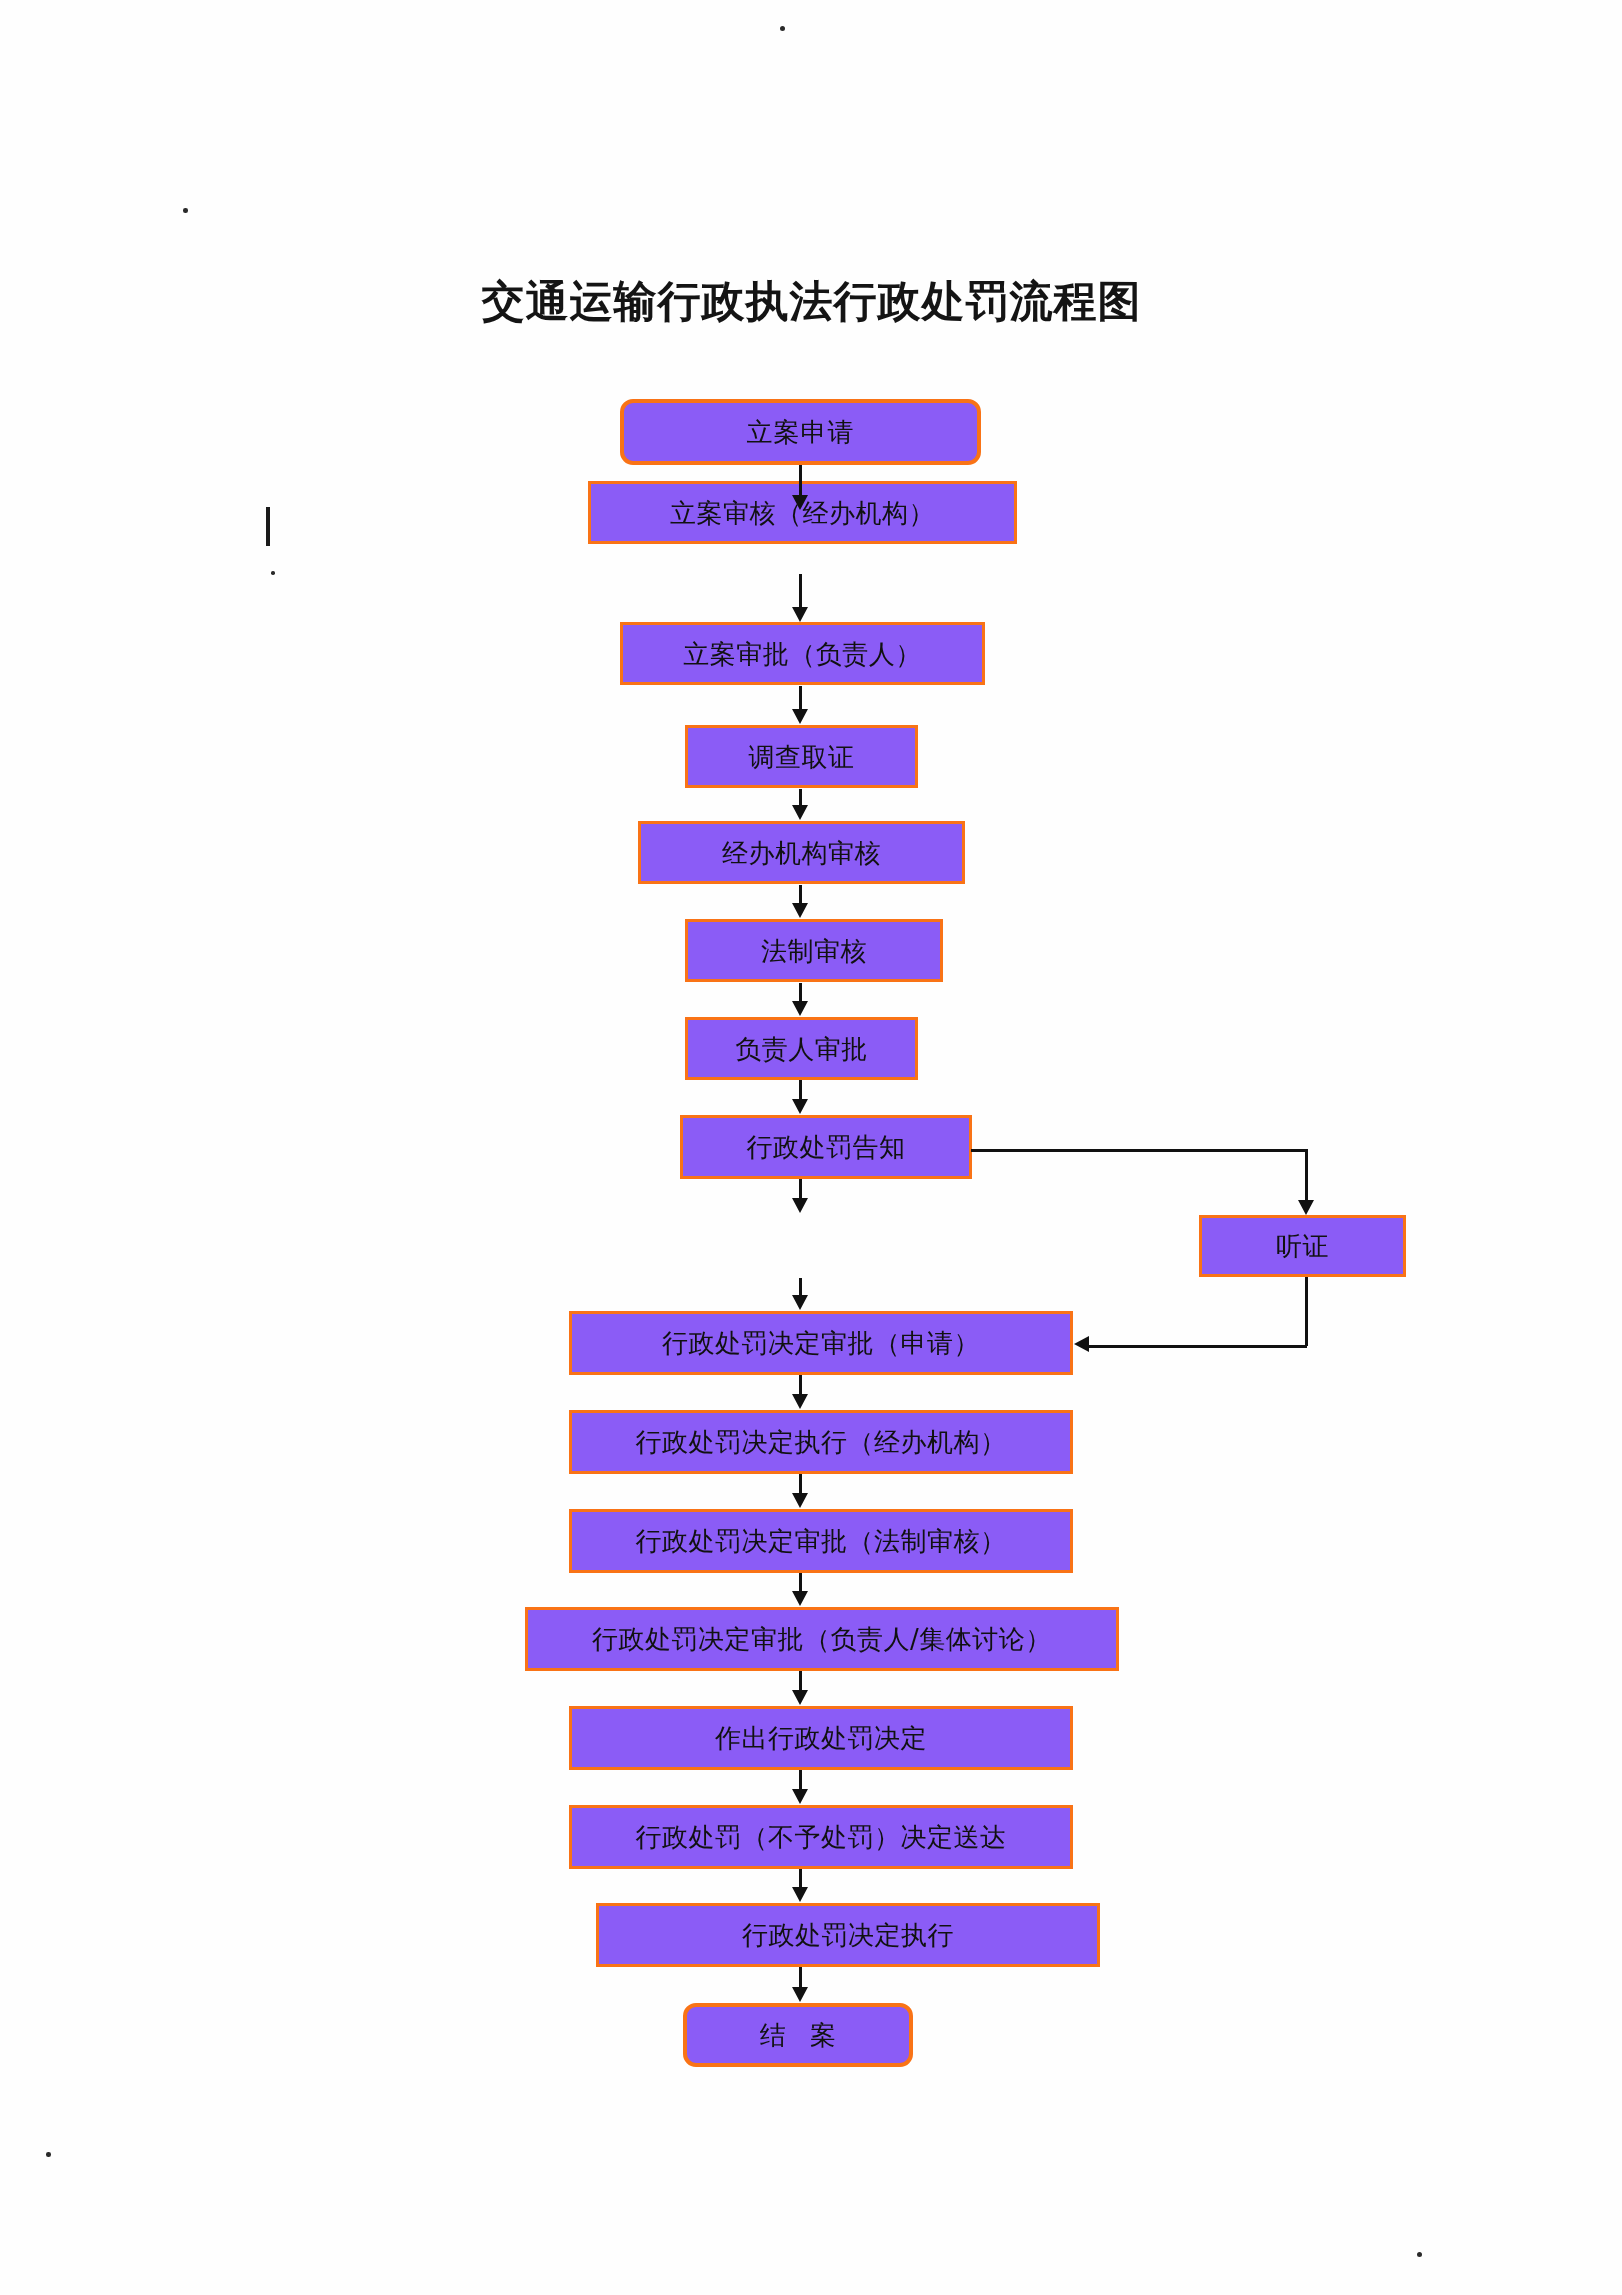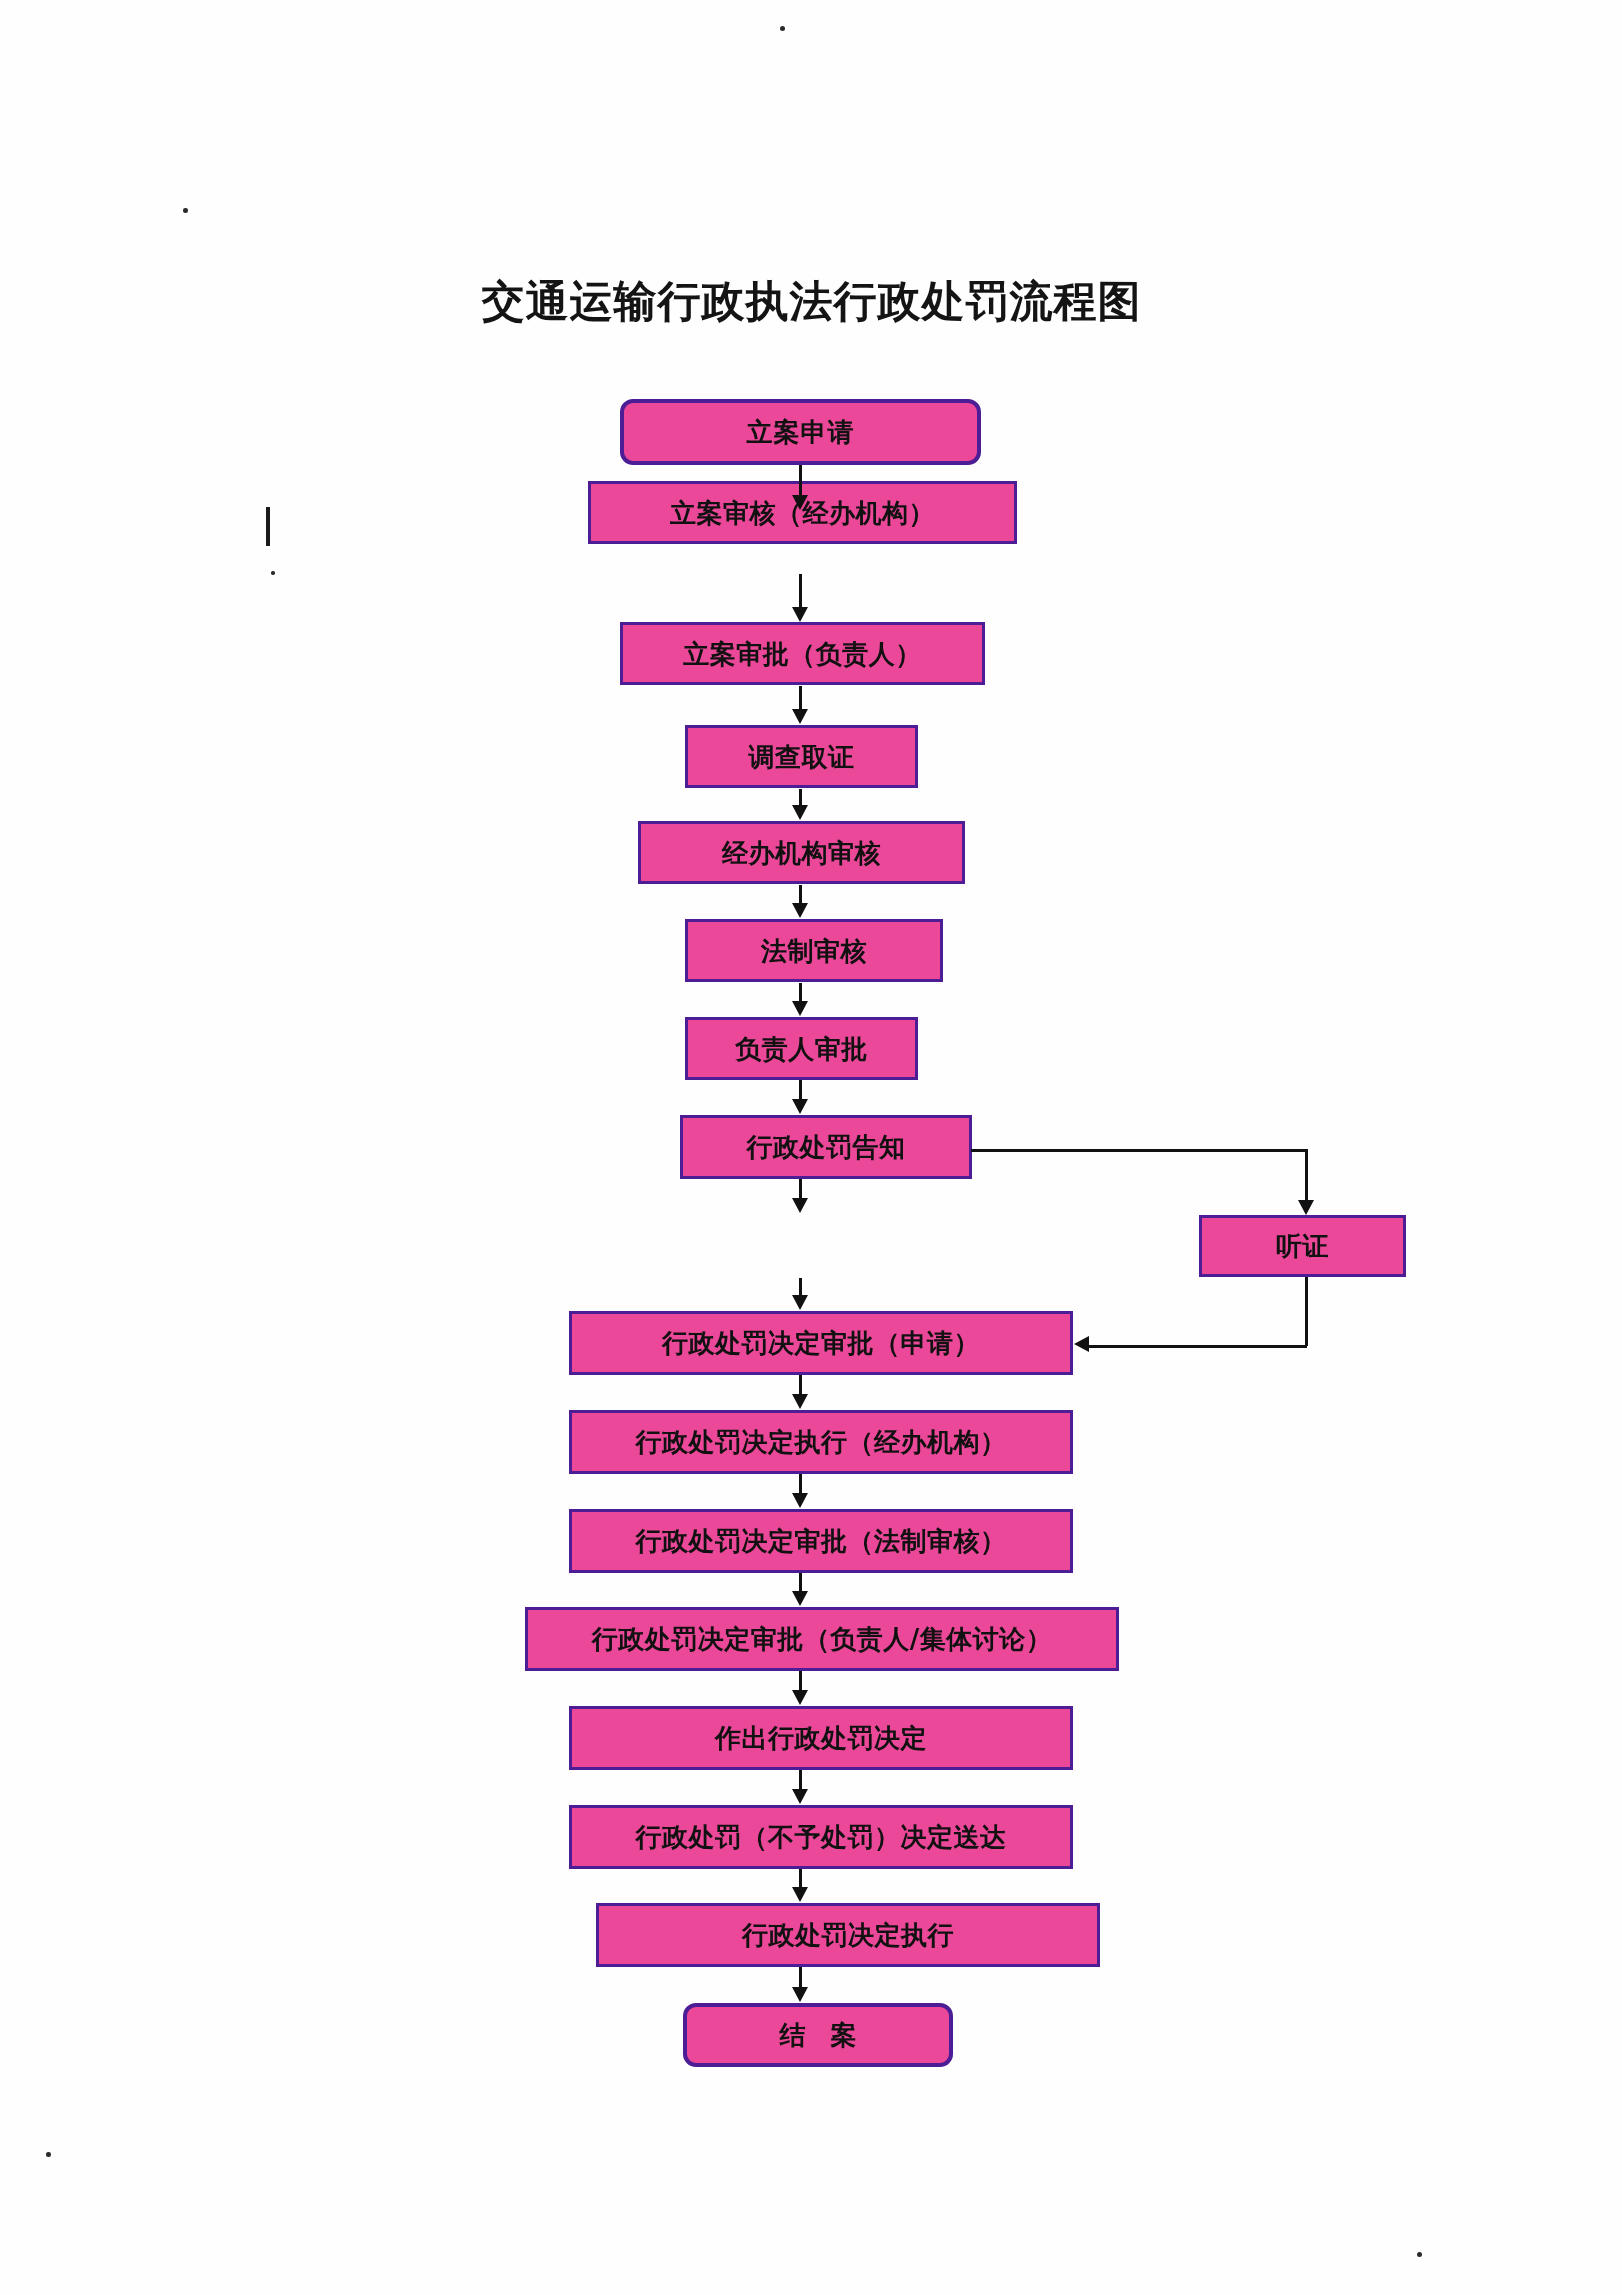--- a/index.html
+++ b/index.html
@@ -23,27 +23,27 @@
     letter-spacing:1px;
     line-height:1;
     color:#141414;
     white-space:nowrap;
   }
 
   
   .node{
     position:absolute;
     box-sizing:border-box;
-    border:3px solid #4c1d95;
-    background:#ec4899;
+    border:3px solid #f97316;
+    background:#8b5cf6;
     display:flex;
     align-items:center;
     justify-content:center;
     color:#111;
-    font-weight:700;
+    font-weight:400;
     line-height:1;
     white-space:nowrap;
   }
   .node.round{border-radius:13px;border-width:4px;}
   .node .lbl{
     font-size:26px;
     letter-spacing:0.5px;
     transform:translateY(-0.5px);
   }
   .node.round .lbl{letter-spacing:1px;}
@@ -141,21 +141,21 @@
   </div>
 
   <div class="node" style="left:569px;top:1805px;width:504px;height:64px;">
     <span class="lbl">行政处罚（不予处罚）决定送达</span>
   </div>
 
   <div class="node" style="left:596px;top:1903px;width:504px;height:64px;">
     <span class="lbl">行政处罚决定执行</span>
   </div>
 
-  <div class="node round terminal" style="left:683px;top:2003px;width:270px;height:64px;">
+  <div class="node round terminal" style="left:683px;top:2003px;width:230px;height:64px;">
     <span class="lbl">结 案</span>
   </div>
 
   <div class="vline" style="left:799px;top:465px;height:31px;"></div>
   <div class="arrow-down" style="left:792px;top:495px;"></div>
 
   <div class="vline" style="left:799px;top:574px;height:34px;"></div>
   <div class="arrow-down" style="left:792px;top:607px;"></div>
 
   <div class="vline" style="left:799px;top:686px;height:25px;"></div>

